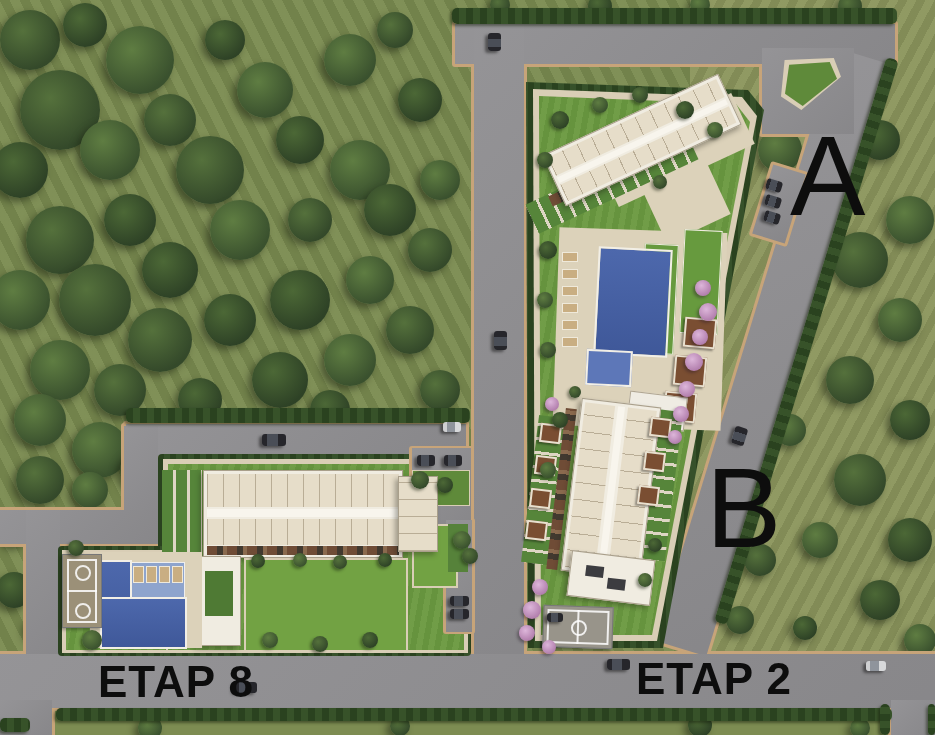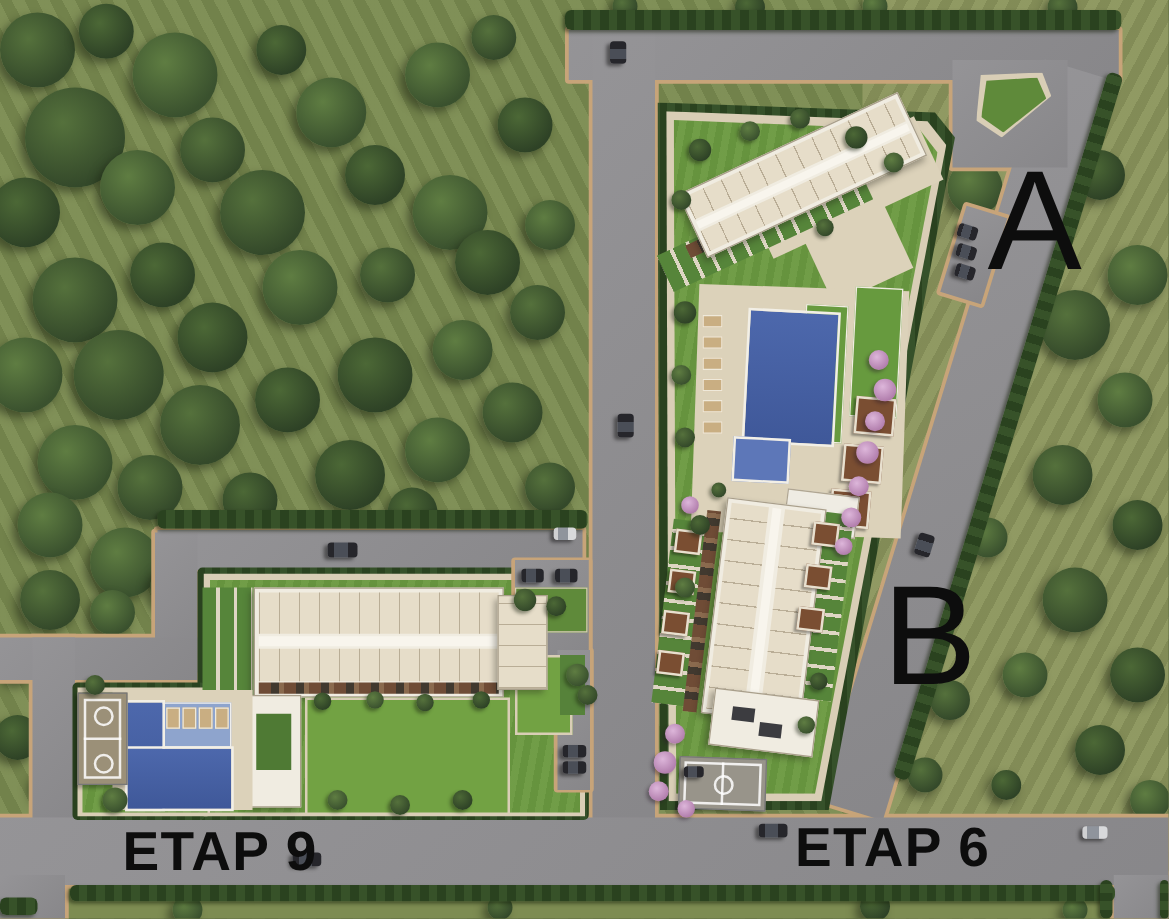--- a/index.html
+++ b/index.html
@@ -329,16 +329,16 @@
       <div class="car dark" style="left: 450px; top: 596px; width: 19px; height: 10px; transform: rotate(0deg);"></div>
       <div class="car dark" style="left: 450px; top: 609px; width: 19px; height: 10px; transform: rotate(0deg);"></div>
       <div class="car dark" style="left: 234px; top: 682px; width: 23px; height: 11px; transform: rotate(0deg);"></div>
       <div class="car dark" style="left: 607px; top: 659px; width: 23px; height: 11px; transform: rotate(0deg);"></div>
       <div class="car light" style="left: 866px; top: 661px; width: 20px; height: 10px; transform: rotate(0deg);"></div>
       <div class="car dark" style="left: 547px; top: 613px; width: 16px; height: 9px; transform: rotate(0deg);"></div>
     </div>
 
   <div class="lbl letter" style="left:790px;top:120px">A</div>
   <div class="lbl letter" style="left:706px;top:452px">B</div>
-  <div class="lbl phase" style="left:98px;top:660px">ETAP 9</div>
-  <div class="lbl phase" style="left:636px;top:657px">ETAP 6</div>
+  <div class="lbl phase" style="left:98px;top:660px">ETAP 8</div>
+  <div class="lbl phase" style="left:636px;top:657px">ETAP 2</div>
 
 </div>
 
 </body></html>

